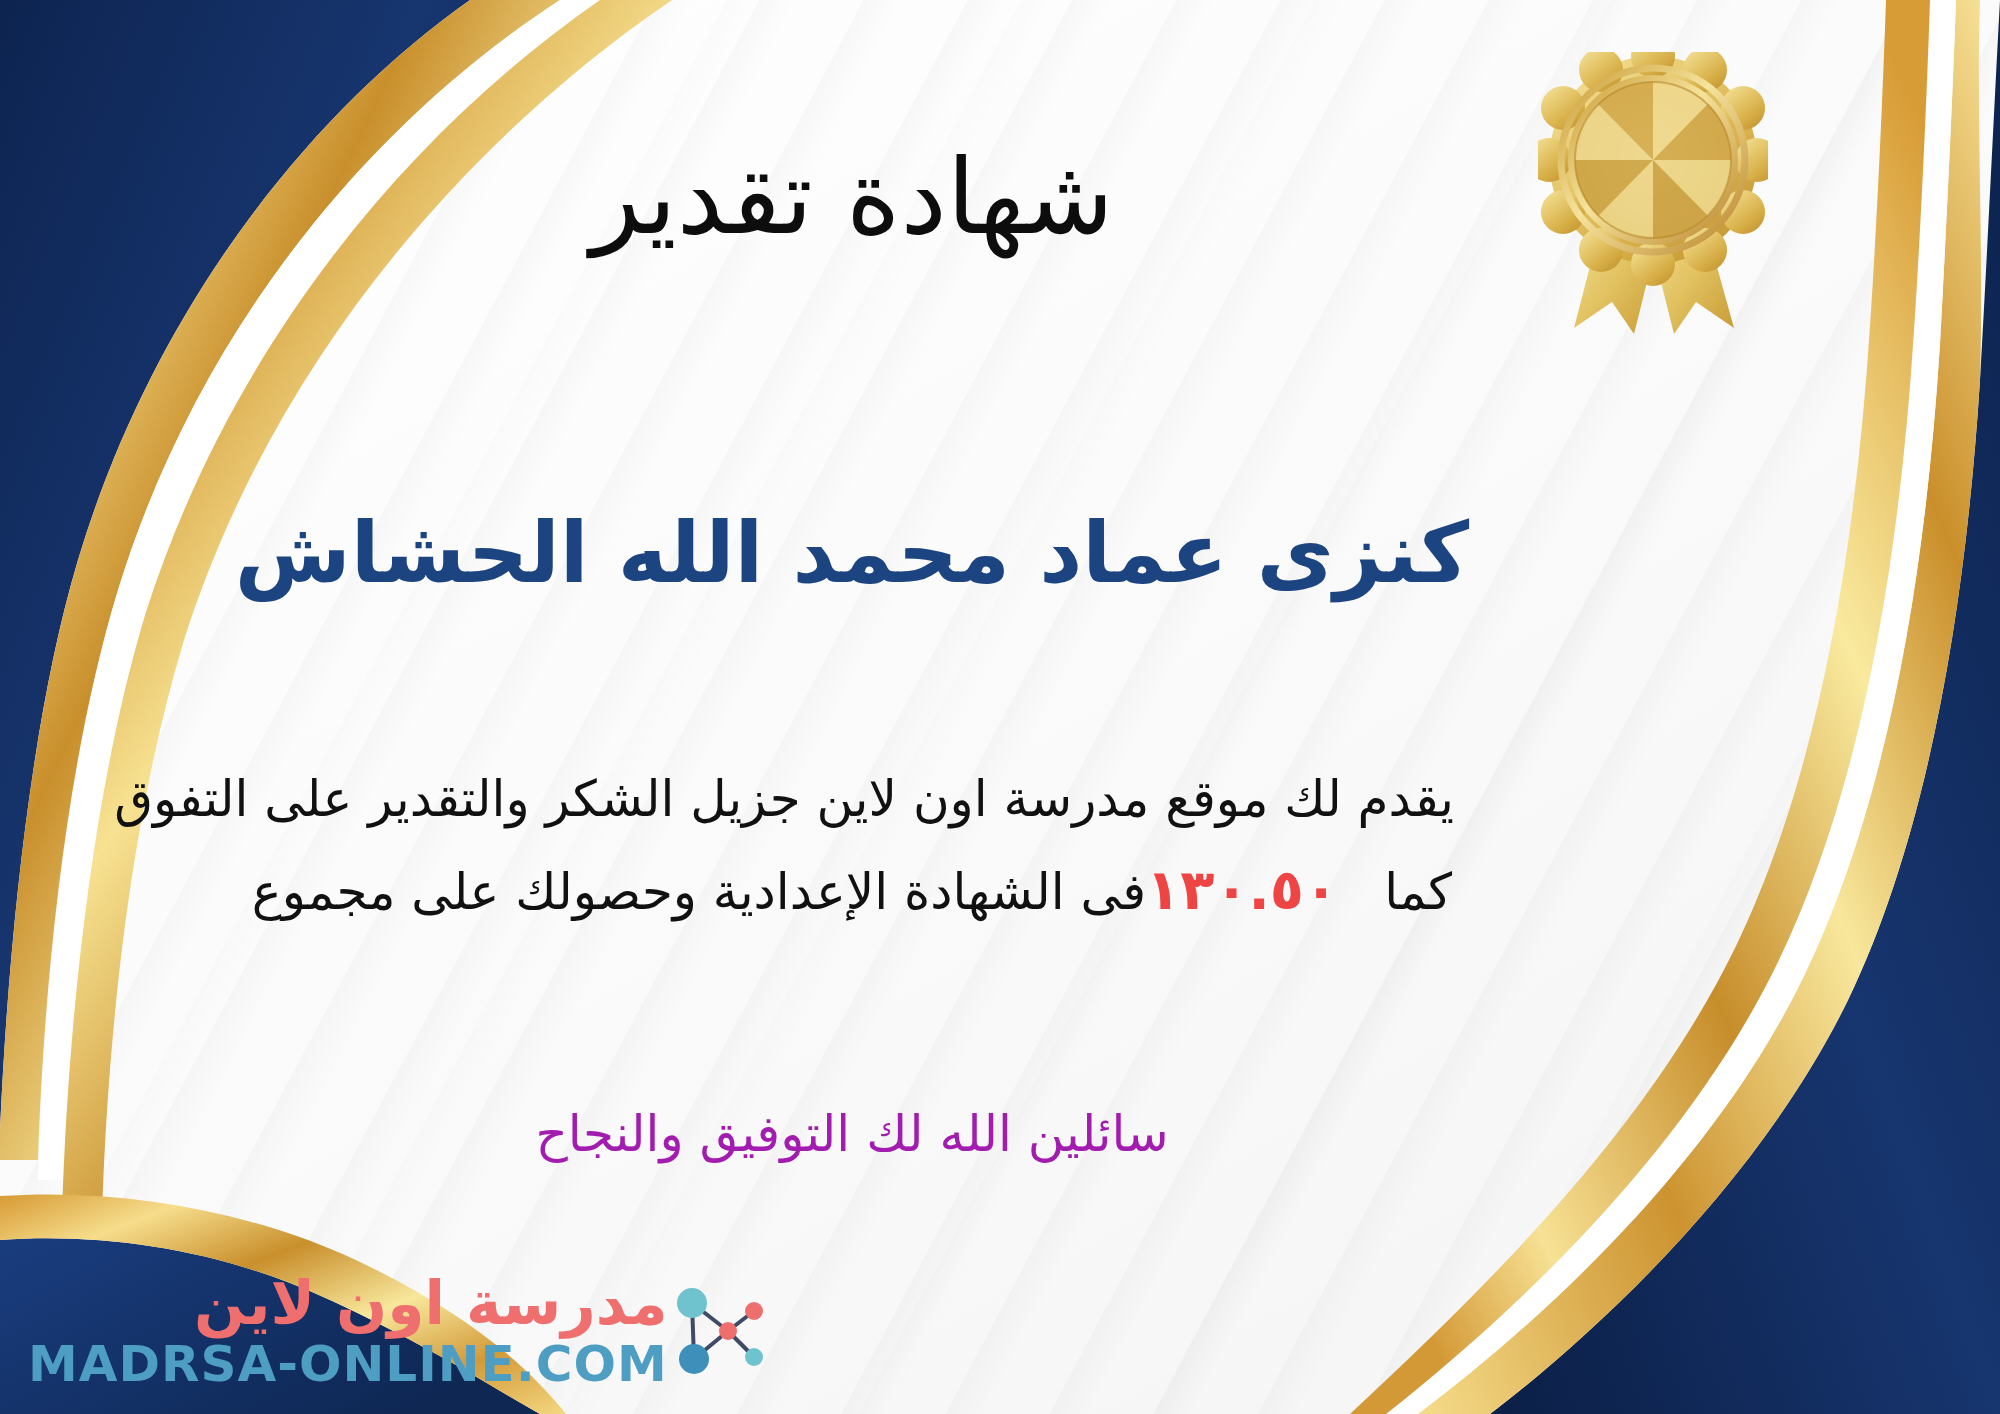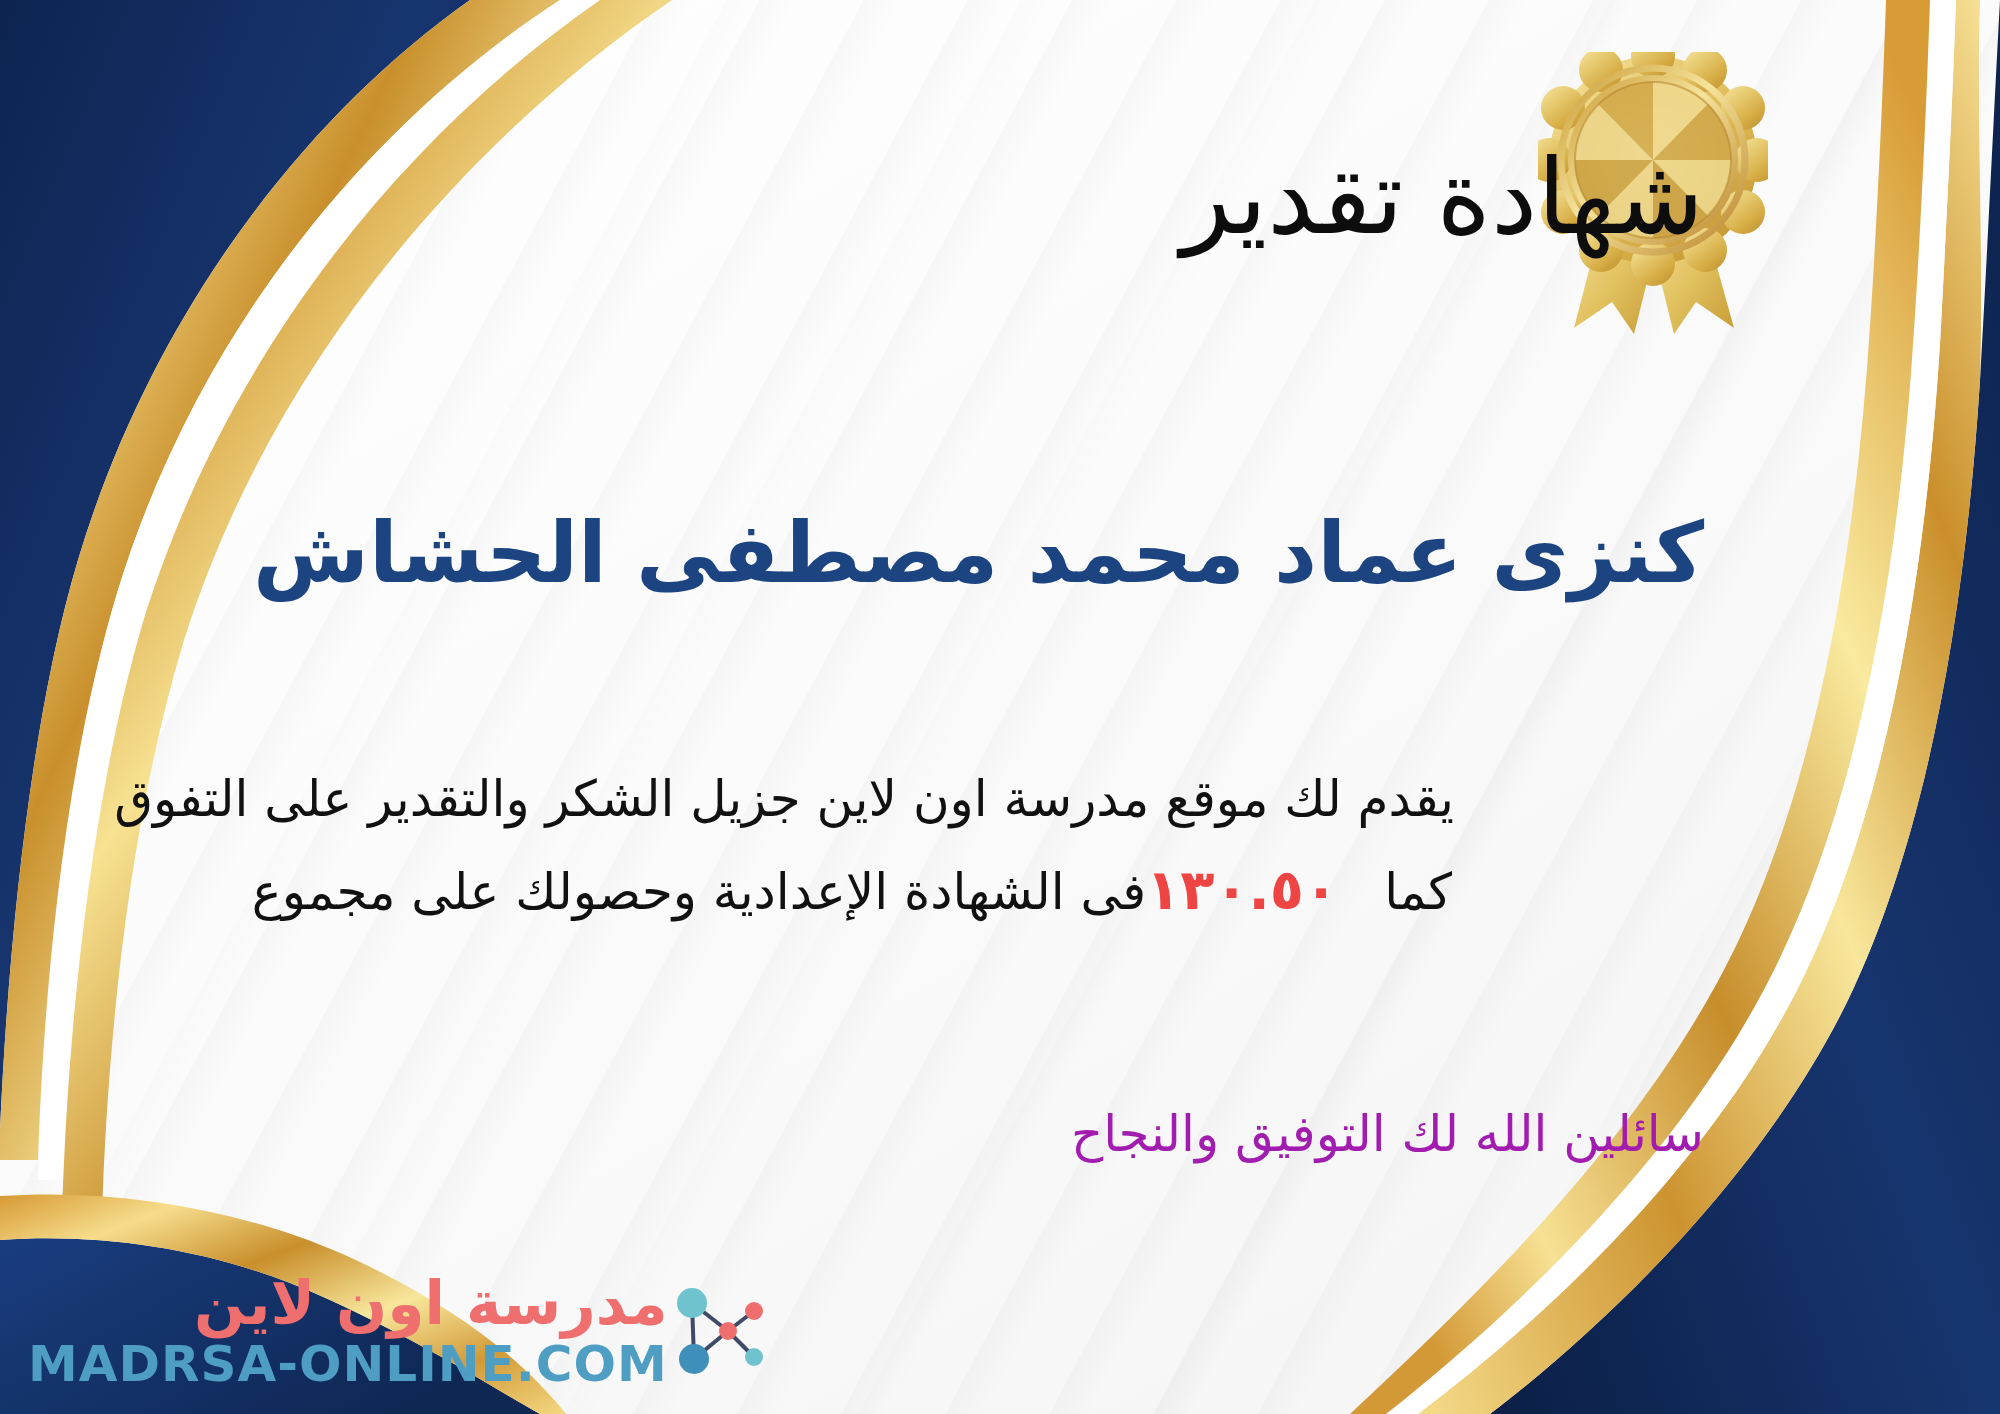--- a/index.html
+++ b/index.html
@@ -60,21 +60,21 @@
     height: 285px;
   }
 
   
   .content {
     position: absolute;
     top: 0;
     left: 0;
     width: 1704px;
     height: 1414px;
-    text-align: right;
+    text-align: center;
   }
 
   .cert-title {
     position: absolute;
     top: 140px;
     left: 0;
     right: 0;
     font-size: 104px;
     font-weight: 400;
     color: #0d0d0d;
@@ -329,21 +329,21 @@
       <path d="M115,108 L37,108 A78,78 0 0,1 60,52 Z" fill="#f0db92" opacity="0.8"></path>
       <path d="M115,108 L60,52 A78,78 0 0,1 115,30 Z" fill="#d3aa4c" opacity="0.8"></path>
     </g>
     <circle cx="115" cy="108" r="78" fill="none" stroke="#b98a2d" stroke-width="2" opacity="0.6"></circle>
   </svg>
 
   <div class="content">
 
     <div class="cert-title">شهادة تقدير</div>
 
-    <div class="student-name">كنزى عماد محمد مصطفى الحشاش</div>
+    <div class="student-name">كنزى عماد محمد الله الحشاش</div>
 
     <div class="body-block">
 
       <span class="body-line line-1">يقدم لك موقع مدرسة اون لاين جزيل الشكر  والتقدير على التفوق</span>
 
       <span class="body-line line-2">
         <span>كما</span>
         <span class="grade-value">١٣٠.٥٠</span>
         <span>فى الشهادة الإعدادية وحصولك على مجموع</span>
       </span>

